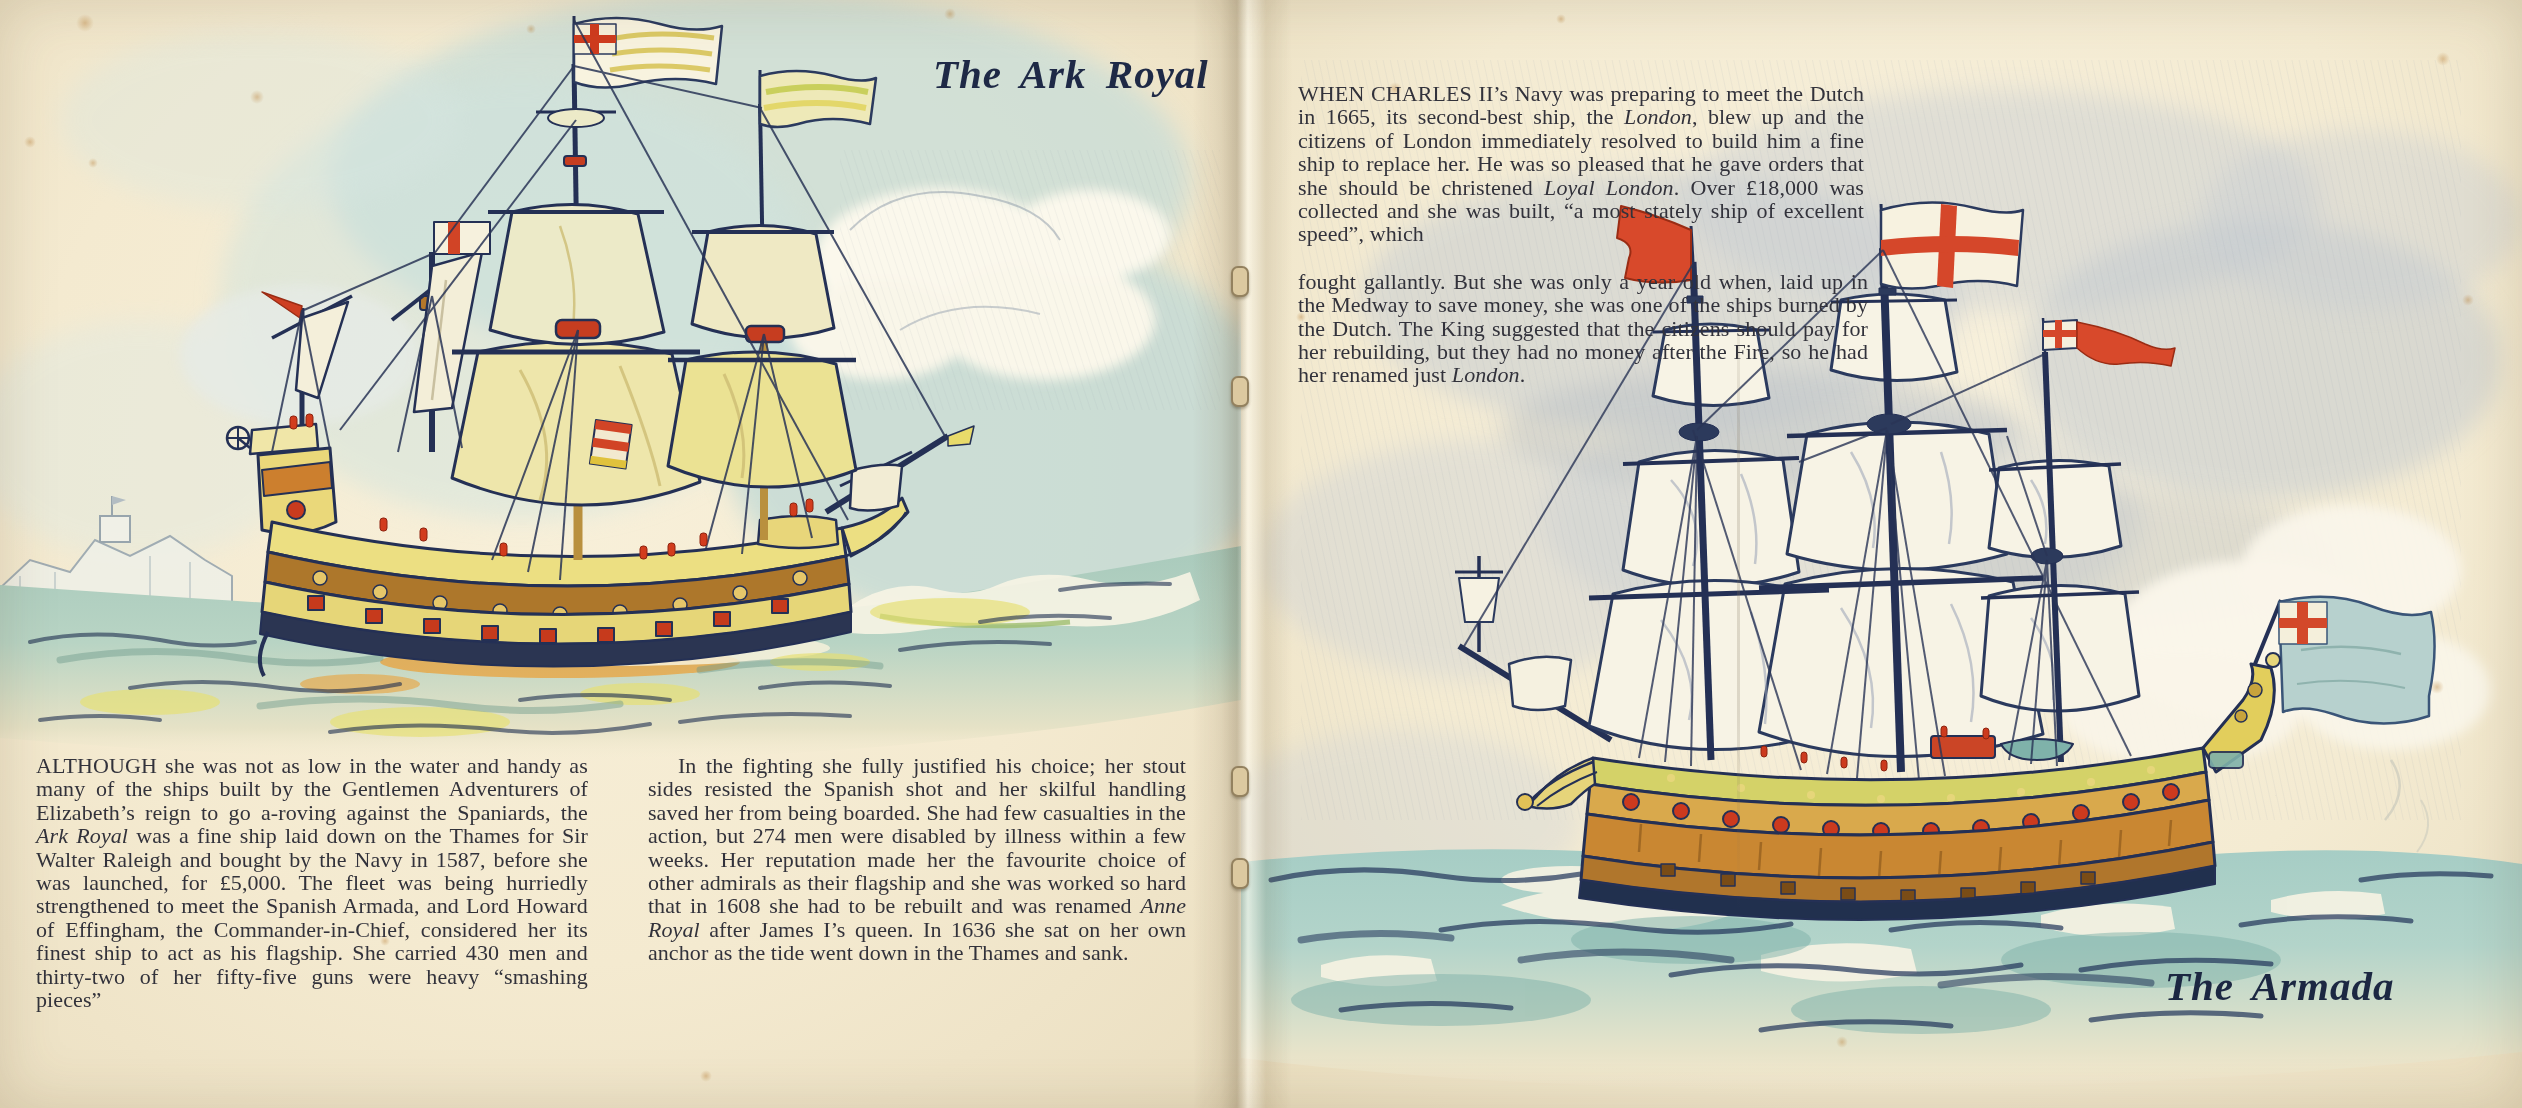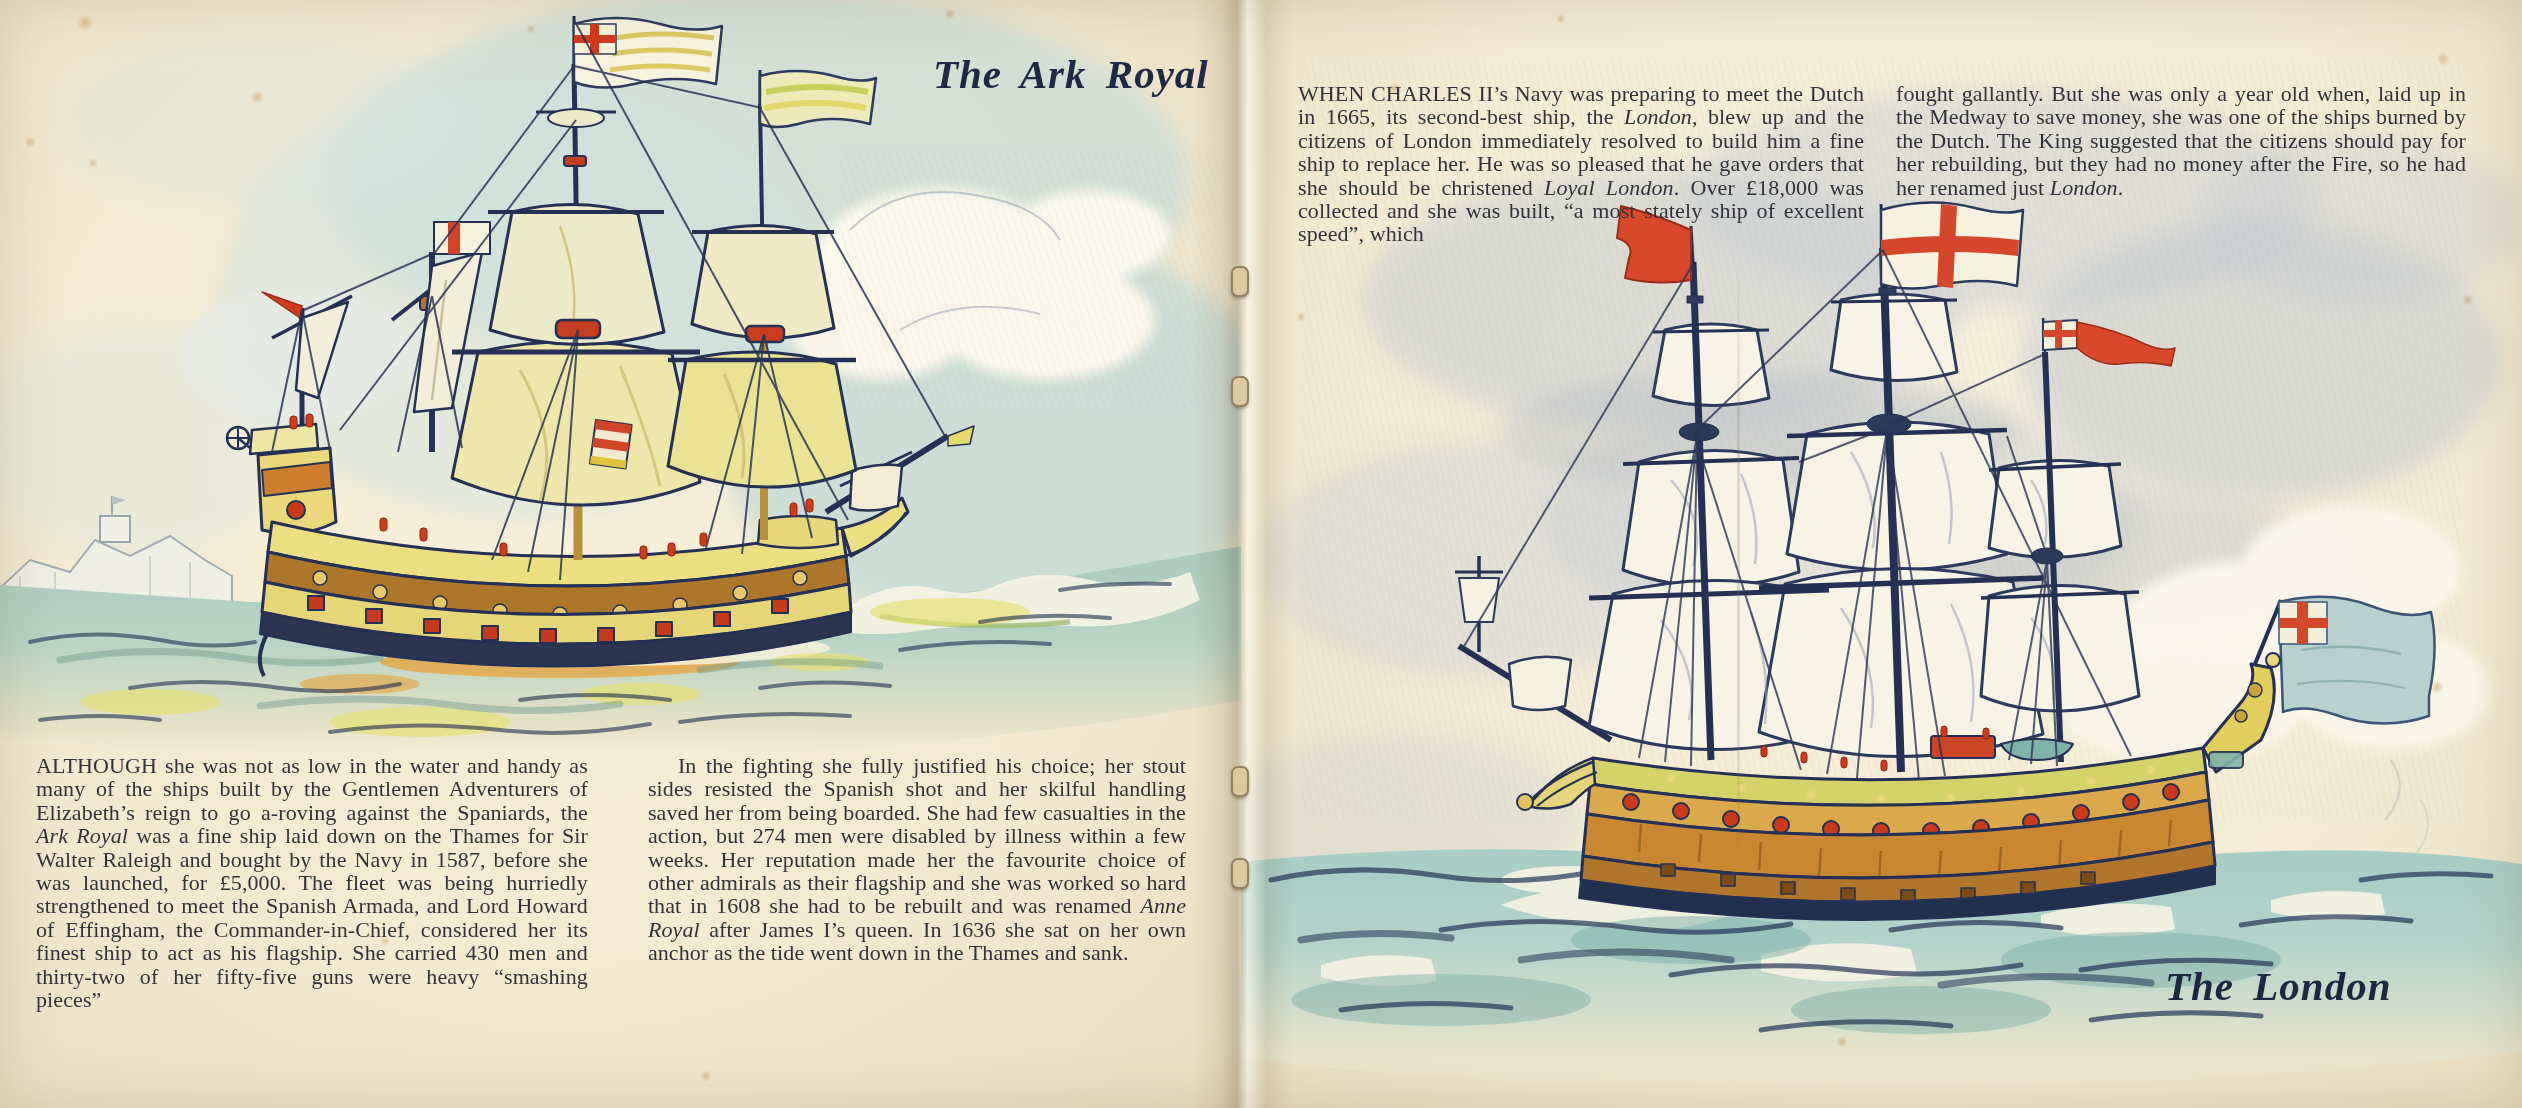--- a/index.html
+++ b/index.html
@@ -44,21 +44,21 @@
   .title-london{left:924px;top:966px;color:#1c2742;}
   .text-cols{
     position:absolute;z-index:4;display:flex;
     color:#32323b;text-align:justify;
     font-size:22px;line-height:23.4px;letter-spacing:.1px;
   }
   .text-cols .col{margin:0;}
   .left-cols{left:36px;top:754px;width:1150px;gap:60px;}
   .left-cols .c1{width:560px;}
   .left-cols .c2{width:546px;text-indent:30px;}
-  .right-cols{left:57px;top:82px;width:1172px;gap:32px;}
+  .right-cols{left:57px;top:82px;width:1172px;gap:24px;flex-direction:column;}
   .right-cols .c1{width:566px;}
   .right-cols .c2{width:570px;}
   .it{font-style:italic;}
   .spot{position:absolute;border-radius:50%;z-index:3;
     background:radial-gradient(circle,rgba(186,130,60,.42) 0%,rgba(186,130,60,0) 70%);}
   .crease{position:absolute;left:1737px;top:250px;width:3px;height:660px;z-index:4;
     background:linear-gradient(rgba(125,112,88,0),rgba(125,112,88,.22) 30%,rgba(125,112,88,.22) 70%,rgba(125,112,88,0));}
   .edge-shade{position:absolute;inset:0;z-index:7;pointer-events:none;
     box-shadow:inset 0 0 60px rgba(96,74,40,.18);}
 </style>
@@ -560,21 +560,21 @@
             <path d="M766,436 L806,556"></path>
         </g>
       </g>
     </svg>
 
     <div class="text-cols right-cols">
       <p class="col c1"><span>WHEN CHARLES II’s Navy was preparing to meet the Dutch in 1665, its second-best ship, the </span><span class="it">London</span><span>, blew up and the citizens of London immediately resolved to build him a fine ship to replace her.  He was so pleased that he gave orders that she should be christened </span><span class="it">Loyal London</span><span>.  Over £18,000 was collected and she was built, “a most stately ship of excellent speed”, which</span></p>
       <p class="col c2"><span>fought gallantly.  But she was only a year old when, laid up in the Medway to save money, she was one of the ships burned by the Dutch.  The King suggested that the citizens should pay for her rebuilding, but they had no money after the Fire, so he had her renamed just </span><span class="it">London</span><span>.</span></p>
     </div>
 
-    <h1 class="page-title title-london">The London</h1>
+    <h1 class="page-title title-london">The Armada</h1>
   </div>
 
   <div class="gutter"></div>
   <div class="stitch" style="top:266px;"></div>
   <div class="stitch" style="top:376px;"></div>
   <div class="stitch" style="top:766px;"></div>
   <div class="stitch" style="top:858px;"></div>
 
   <div class="crease"></div>
 

